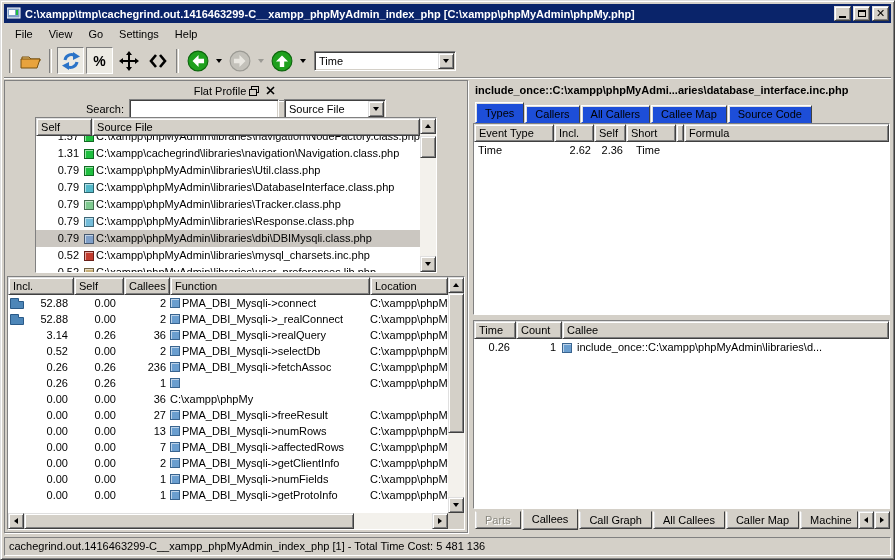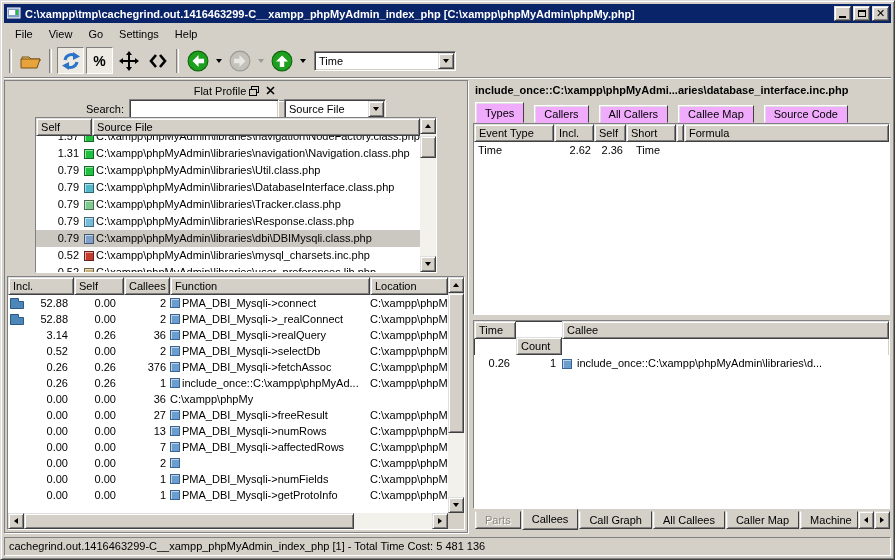--- a/index.html
+++ b/index.html
@@ -77,34 +77,34 @@
   .c-called{width:46px;text-align:right;padding-right:4px;flex:0 0 auto;}
   .c-func{width:200px;flex:0 0 auto;display:flex;align-items:center;overflow:hidden;}
   .c-loc{flex:1;overflow:hidden;}
   .h-incl{width:66px;}.h-self{width:50px;}.h-called{width:46px;}.h-func{width:200px;}.h-loc{flex:1;}
   .fnsq{background:#6a9ecf;border-color:#39648f;}
   
   .splitter{width:4px;flex:0 0 auto;}
   .right-panel{flex:1;display:flex;flex-direction:column;min-width:0;padding:1px 1px 0 1px;}
   .detail-header{height:20px;font-weight:bold;padding:3px 2px 0 2px;white-space:nowrap;overflow:hidden;flex:0 0 auto;}
   .tabs-top{height:22px;display:flex;align-items:flex-end;padding-left:2px;flex:0 0 auto;}
-  .tab{height:18px;line-height:17px;padding:0 9px;border:1px solid;border-color:#fff #404040 transparent #fff;box-shadow:inset 1px 0 0 #dfdfdf, inset 0 1px 0 #dfdfdf;background:#f0abfc;margin-right:10px;white-space:nowrap;}
+  .tab{height:18px;line-height:17px;padding:0 9px;border:1px solid;border-color:#fff #404040 transparent #fff;box-shadow:inset 1px 0 0 #dfdfdf, inset 0 1px 0 #dfdfdf;background:#1d4ed8;margin-right:1px;white-space:nowrap;}
   .tab.active{height:21px;line-height:20px;position:relative;z-index:2;}
   .types-frame{height:192px;flex:0 0 auto;display:flex;flex-direction:column;}
   .tbl-head{display:flex;flex:0 0 auto;}
   .tbl-fill{flex:1;background:#fff;}
   .trow{display:flex;height:17px;line-height:17px;align-items:center;white-space:nowrap;background:#fff;}
   .t-event{width:80px;padding-left:4px;}.t-incl{width:40px;text-align:right;padding-right:3px;}.t-self{width:32px;text-align:right;padding-right:3px;}.t-short{width:50px;padding-left:10px;}.t-sp{width:8px;}.t-formula{flex:1;padding-left:4px;}
   .h-event{width:80px;}.h-tincl{width:40px;}.h-tself{width:32px;}.h-tshort{width:50px;}.h-tsp{width:8px;padding:1px 0;}.h-tform{flex:1;}
   .frame-gap{height:5px;flex:0 0 auto;}
   .callee-frame{flex:1;display:flex;flex-direction:column;min-height:0;}
   .cl-time{width:42px;text-align:right;padding-right:6px;flex:0 0 auto;}
   .cl-count{width:46px;text-align:right;padding-right:6px;flex:0 0 auto;}
   .cl-callee{flex:1;display:flex;align-items:center;overflow:hidden;gap:3px;}
-  .h-cltime{width:42px;}.h-clcount{width:46px;margin-top:16px;}.h-clcallee{flex:1;}
+  .h-cltime{width:42px;}.h-clcount{width:46px;}.h-clcallee{flex:1;}
   .tabs-bottom{height:24px;display:flex;align-items:flex-start;padding-left:2px;flex:0 0 auto;position:relative;}
   .btab{height:18px;line-height:16px;padding:0 9px;border:1px solid;border-color:transparent #404040 #404040 #fff;box-shadow:inset 1px 0 0 #dfdfdf, inset 0 -1px 0 #808080;background:#d4d0c8;margin-right:1px;margin-top:2px;white-space:nowrap;overflow:hidden;}
   .btab.active{height:21px;margin-top:0;line-height:19px;z-index:2;}
   .btab.disabled{color:#8a887f;text-shadow:1px 1px 0 #fff;}
   .btab.cut{max-width:58px;flex:0 1 auto;}
   .tab-scrollers{position:absolute;right:0;top:2px;display:flex;}
   .tab-scrollers .sbtn{height:18px;}
   
   .statusbar{height:23px;flex:0 0 auto;display:flex;align-items:center;padding-top:3px;}
   .status-field{flex:1;height:19px;line-height:17px;border:1px solid;border-color:#808080 #fff #fff #808080;padding:0 4px;white-space:nowrap;overflow:hidden;}
@@ -256,21 +256,21 @@
         <div class="src-view">
           <div style="margin-top:-8px;">
               <div class="srow">
     <span class="c-self">1.57</span>
     <span class="sq" style="background: rgb(31, 191, 63);"></span>
     <span class="c-path">C:\xampp\phpMyAdmin\libraries\navigation\NodeFactory.class.php</span>
   </div>
               <div class="srow">
     <span class="c-self">1.31</span>
     <span class="sq" style="background: rgb(31, 191, 63);"></span>
-    <span class="c-path">C:\xampp\phpMyAdmin\libraries\navigation\Navigation.class.php</span>
+    <span class="c-path">C:\xampp\cachegrind\libraries\navigation\Navigation.class.php</span>
   </div>
               <div class="srow">
     <span class="c-self">0.79</span>
     <span class="sq" style="background: rgb(31, 191, 63);"></span>
     <span class="c-path">C:\xampp\phpMyAdmin\libraries\Util.class.php</span>
   </div>
               <div class="srow">
     <span class="c-self">0.79</span>
     <span class="sq" style="background: rgb(83, 185, 201);"></span>
     <span class="c-path">C:\xampp\phpMyAdmin\libraries\DatabaseInterface.class.php</span>
@@ -394,41 +394,40 @@
               <div class="frow">
     <span class="c-incl">
       <span class="barwrap" style="visibility: hidden;">
         <svg width="14" height="11" viewBox="0 0 14 11">
                       <path d="M0.5 10.5 V0.5 h8 v3 h5 v7 z" fill="#4d86b8" stroke="#2a5a88"></path>
                     </svg>
       </span>
       <span class="num">0.26</span>
     </span>
     <span class="c-self2">0.26</span>
-    <span class="c-called">376</span>
+    <span class="c-called">236</span>
     <span class="c-func">
       <span class="sq fnsq"></span>
       <span style="overflow:hidden;white-space:nowrap;">PMA_DBI_Mysqli-&gt;fetchAssoc</span>
     </span>
     <span class="c-loc">C:\xampp\phpMy</span>
   </div>
               <div class="frow">
     <span class="c-incl">
       <span class="barwrap" style="visibility: hidden;">
         <svg width="14" height="11" viewBox="0 0 14 11">
                       <path d="M0.5 10.5 V0.5 h8 v3 h5 v7 z" fill="#4d86b8" stroke="#2a5a88"></path>
                     </svg>
       </span>
       <span class="num">0.26</span>
     </span>
     <span class="c-self2">0.26</span>
     <span class="c-called">1</span>
     <span class="c-func">
       <span class="sq fnsq"></span>
-      <span style="overflow:hidden;white-space:nowrap;">include_once::C:\xampp\phpMyAd...</span>
     </span>
     <span class="c-loc">C:\xampp\phpMy</span>
   </div>
               <div class="frow">
     <span class="c-incl">
       <span class="barwrap" style="visibility: hidden;">
         <svg width="14" height="11" viewBox="0 0 14 11">
                       <path d="M0.5 10.5 V0.5 h8 v3 h5 v7 z" fill="#4d86b8" stroke="#2a5a88"></path>
                     </svg>
       </span>
@@ -495,20 +494,21 @@
         <svg width="14" height="11" viewBox="0 0 14 11">
                       <path d="M0.5 10.5 V0.5 h8 v3 h5 v7 z" fill="#4d86b8" stroke="#2a5a88"></path>
                     </svg>
       </span>
       <span class="num">0.00</span>
     </span>
     <span class="c-self2">0.00</span>
     <span class="c-called">2</span>
     <span class="c-func">
       <span class="sq fnsq"></span>
+      <span style="overflow:hidden;white-space:nowrap;">PMA_DBI_Mysqli-&gt;getClientInfo</span>
     </span>
     <span class="c-loc">C:\xampp\phpMy</span>
   </div>
               <div class="frow">
     <span class="c-incl">
       <span class="barwrap" style="visibility: hidden;">
         <svg width="14" height="11" viewBox="0 0 14 11">
                       <path d="M0.5 10.5 V0.5 h8 v3 h5 v7 z" fill="#4d86b8" stroke="#2a5a88"></path>
                     </svg>
       </span>

